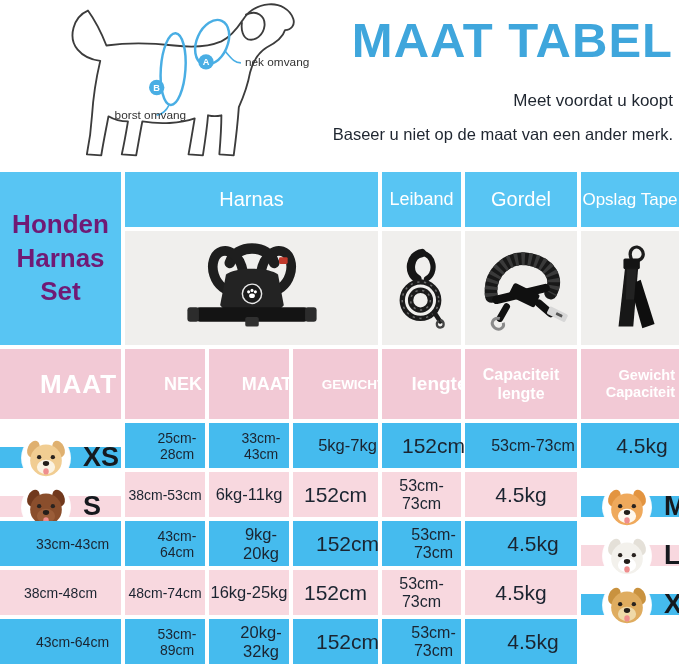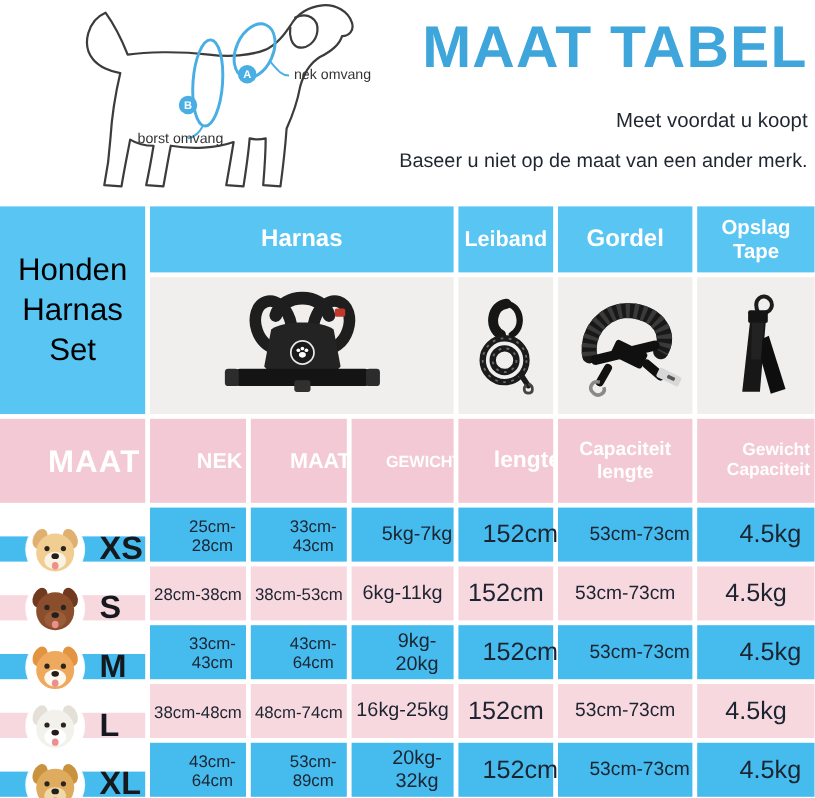--- a/index.html
+++ b/index.html
@@ -24,23 +24,23 @@
     background:#ffffff;
   }
   .cell { display:flex; align-items:center; justify-content:center; text-align:center; }
   .bg-hblue { background:#58C5F3; }
   .bg-hpink { background:#F2C9D5; }
   .bg-prod  { background:#F0EFED; }
   .bg-blue  { background:#45BBEE;padding-left:24px; }
   .bg-pink  { background:#F8D8DF; }
 
   .set-cell { grid-column:1; grid-row:1/3; }
-  .set-cell span { font-size:26px; font-weight:normal; color:#000000; line-height:1.3; padding:0 6px; }
-
-  .hdr { color:#ffffff; font-weight:bold; }
+  .set-cell span { font-size:26px; font-weight:bold; color:#701a75; line-height:1.3; padding:0 6px; }
+
+  .hdr { color:#ffffff; font-weight:normal; }
   .hdr-harnas { grid-column:2/5; grid-row:1; font-size:20px; }
   .hdr-leiband { grid-column:5; grid-row:1; font-size:18px; }
   .hdr-gordel { grid-column:6; grid-row:1; font-size:20px; }
   .hdr-opslag { grid-column:7; grid-row:1; font-size:17px; line-height:1.15; }
 
   .prod-harnas { grid-column:2/5; grid-row:2; }
   .prod-leiband { grid-column:5; grid-row:2; }
   .prod-gordel { grid-column:6; grid-row:2; }
   .prod-opslag { grid-column:7; grid-row:2; }
 
@@ -221,21 +221,20 @@
     <div class="cell bg-blue val v-cap">4.5kg</div>
 
     <div class="cell bg-pink row-id">
       <span class="dog-photo dog-poodle">
           <svg viewBox="0 0 40 40">
             <use href="#dog-head"></use>
           </svg>
         </span>
       <span class="size-letter">S</span>
     </div>
-    <div class="cell bg-pink val v-cm">28cm-38cm</div>
     <div class="cell bg-pink val v-cm">38cm-53cm</div>
     <div class="cell bg-pink val v-kg">6kg-11kg</div>
     <div class="cell bg-pink val v-len">152cm</div>
     <div class="cell bg-pink val v-ver">53cm-73cm</div>
     <div class="cell bg-pink val v-cap">4.5kg</div>
 
     <div class="cell bg-blue row-id">
       <span class="dog-photo dog-shiba">
           <svg viewBox="0 0 40 40">
             <use href="#dog-head"></use>

